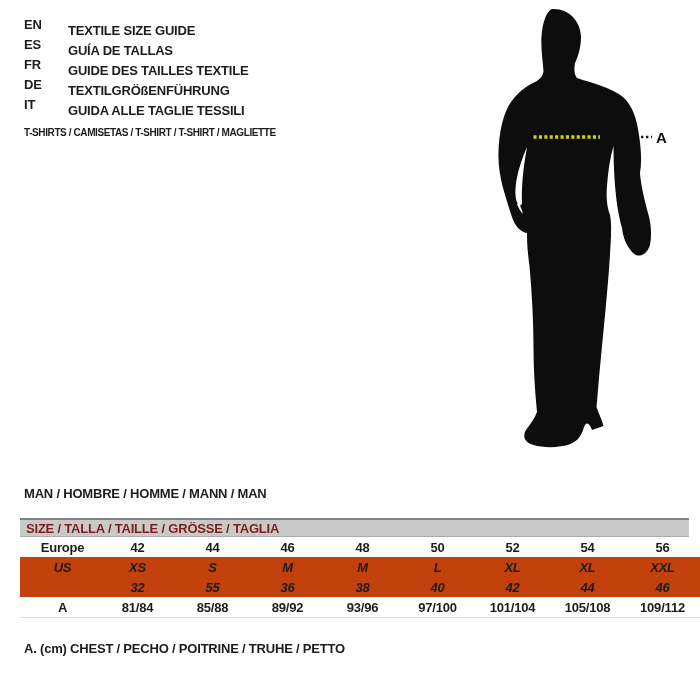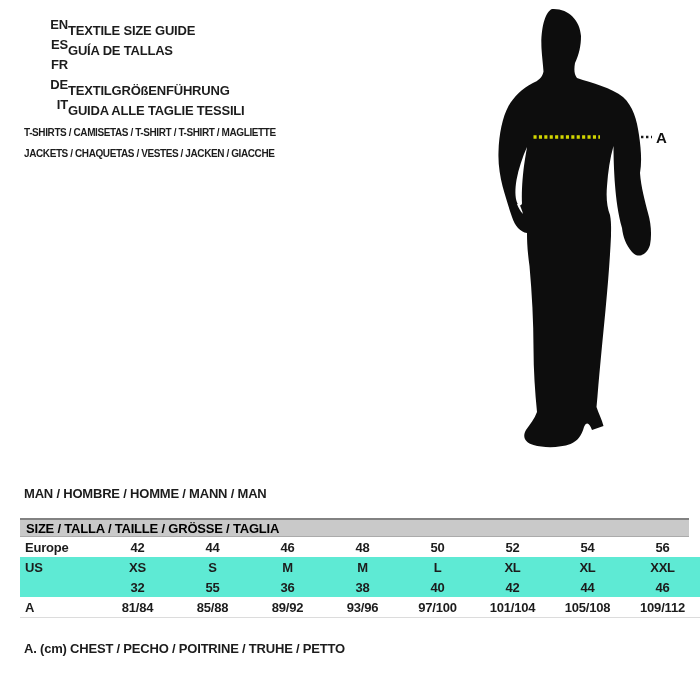--- a/index.html
+++ b/index.html
@@ -1,40 +1,40 @@
 <!DOCTYPE html>
 <html><head>
 <meta charset="utf-8">
 <style>
   html,body{margin:0;padding:0;background:#ffffff;}
   body{width:700px;height:700px;font-family:"Liberation Sans",sans-serif;color:#1c1c1c;}
   .canvas{position:relative;width:700px;height:700px;background:#fff;overflow:hidden;}
 
   
   .lang-list{position:absolute;left:24px;top:14px;}
-  .lang-row{display:flex;height:20px;align-items:center;font-weight:700;font-size:13px;letter-spacing:-0.2px;text-align:right;}
+  .lang-row{display:flex;height:20px;align-items:center;font-weight:700;font-size:13px;letter-spacing:-0.2px;}
   .lang-code{width:44px;flex:0 0 44px;}
   .lang-label{white-space:nowrap;margin-top:12px;}
 
   
   .categories{position:absolute;left:24px;top:122px;font-weight:700;font-size:10px;line-height:21px;letter-spacing:-0.4px;white-space:nowrap;}
 
   
   .figure{position:absolute;left:470px;top:0;width:230px;height:470px;}
 
   
   .man-heading{position:absolute;left:24px;top:486px;font-weight:700;font-size:13px;letter-spacing:-0.2px;}
 
   
   .size-table{position:absolute;left:20px;top:518px;width:680px;font-size:13px;font-weight:700;letter-spacing:-0.2px;}
-  .table-header{box-sizing:border-box;width:669px;height:19px;background:#c9c9c9;border-top:2px solid #828282;border-bottom:1px solid #ababab;display:flex;align-items:center;padding-left:6px;color:#000000;}
+  .table-header{box-sizing:border-box;width:669px;height:19px;background:#c9c9c9;border-top:2px solid #828282;border-bottom:1px solid #ababab;display:flex;align-items:center;padding-left:6px;color:#7f1d1d;}
   .t-row{display:grid;grid-template-columns:80px repeat(8,1fr);height:20px;align-items:center;}
-  .t-row.shaded{background:#5eead4;}
+  .t-row.shaded{background:#c2410c;font-style:italic;}
   .t-row.last{border-bottom:1px solid #dcdcdc;}
-  .t-label{padding-left:5px;text-align:left;}
+  .t-label{padding-left:5px;text-align:center;}
   .t-cell{text-align:center;}
 
   
   .footnote{position:absolute;left:24px;top:641px;font-weight:700;font-size:13px;letter-spacing:-0.2px;white-space:nowrap;}
 </style>
 </head>
 <body>
 
 <div class="canvas">
 
@@ -42,34 +42,34 @@
     <div class="lang-row">
       <span class="lang-code">EN</span>
       <span class="lang-label">TEXTILE SIZE GUIDE</span>
     </div>
     <div class="lang-row">
       <span class="lang-code">ES</span>
       <span class="lang-label">GUÍA DE TALLAS</span>
     </div>
     <div class="lang-row">
       <span class="lang-code">FR</span>
+      <span class="lang-label">GUIDE DES TAILLES TEXTILE</span>
     </div>
     <div class="lang-row">
       <span class="lang-code">DE</span>
       <span class="lang-label">TEXTILGRÖßENFÜHRUNG</span>
     </div>
     <div class="lang-row">
       <span class="lang-code">IT</span>
       <span class="lang-label">GUIDA ALLE TAGLIE TESSILI</span>
     </div>
   </div>
 
   <div class="categories">
     <div>T-SHIRTS / CAMISETAS / T-SHIRT / T-SHIRT / MAGLIETTE</div>
-    <div>JACKETS / CHAQUETAS / VESTES / JACKEN / GIACCHE</div>
   </div>
 
   <svg class="figure" viewBox="0 0 230 470" width="230" height="470" xmlns="http://www.w3.org/2000/svg">
     <path fill="#0d0d0d" d="
       M 82 9
       C 98 8, 110 20, 111 36
       C 111 46, 109 54, 105 63
       C 104 69, 104 74, 107 78
       C 122 83, 142 88, 153 97
       C 163 106, 167 120, 169 135

